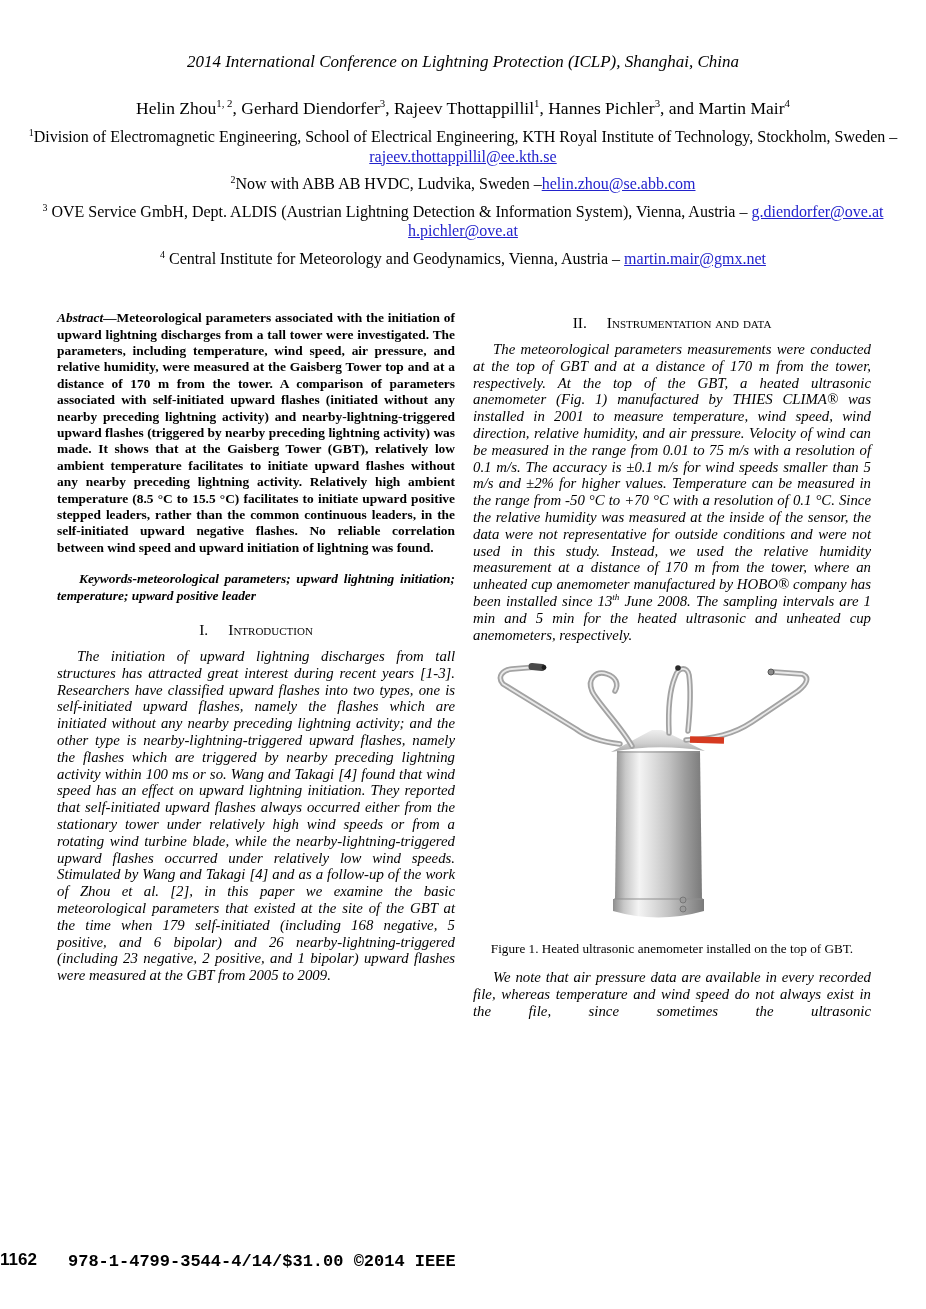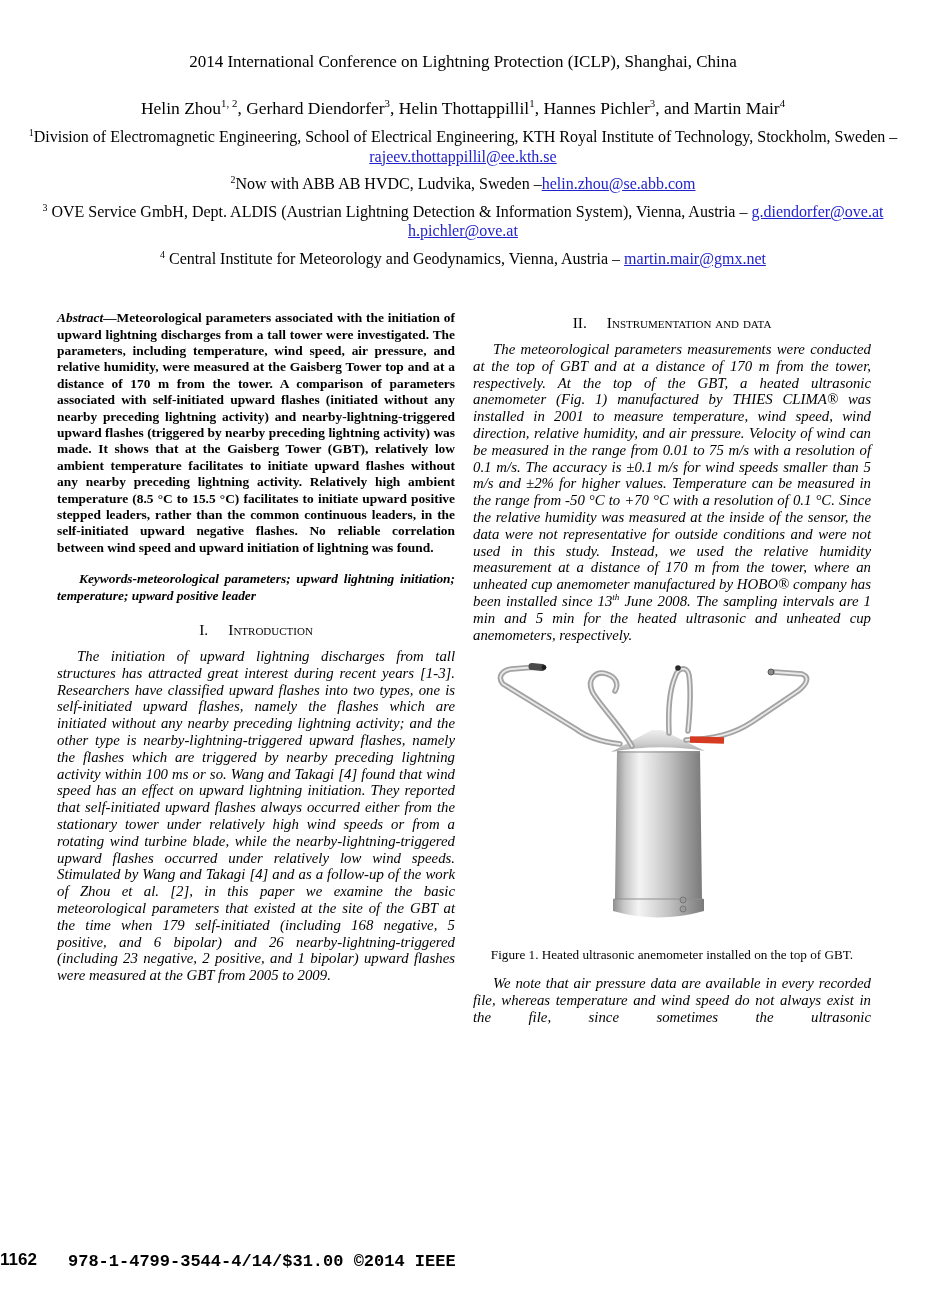--- a/index.html
+++ b/index.html
@@ -8,20 +8,21 @@
     width:926px;height:1309px;
     margin:0 auto;
     background:#ffffff;
     font-family:"Liberation Serif","DejaVu Serif",serif;
     color:#000;
     overflow:hidden;
   }
   .conf-header{
     padding-top:52px;
     text-align:center;
+    font-style:italic;
     font-size:17px;
   }
   .paper-title{
     margin:26px auto 0 auto;
     max-width:740px;
     text-align:center;
     font-size:33px;
     font-weight:400;
     line-height:1.3;
   }
@@ -85,21 +86,21 @@
     font-style:italic;
   }
   .para.cont{text-align-last:justify;}
   .right-col .sec-heading{margin-top:4px;}
   .figure-wrap{
     margin:8px 0 0 3px;
     width:392px;height:278px;
     background:#fff;
   }
   .fig-caption{
-    margin-top:18px;
+    margin-top:12px;
     text-align:center;
     font-size:13.2px;
   }
   .after-fig{margin-top:12px;}
   .footer-copyright{
     position:absolute;
     left:68px;top:1252px;
     font-family:Liberation Mono, monospace;
     font-weight:bold;
     font-size:17px;
@@ -115,21 +116,21 @@
   }
 </style>
 </head>
 <body>
 
 <div class="page">
 
   <div class="conf-header">2014 International Conference on Lightning Protection (ICLP), Shanghai, China</div>
 
 
-  <div class="authors"><span>Helin Zhou</span><sup>1, 2</sup><span>,  Gerhard Diendorfer</span><sup>3</sup><span>,  Helin Thottappillil</span><sup>1</sup><span>, Hannes Pichler</span><sup>3</sup><span>,  and Martin Mair</span><sup>4</sup></div>
+  <div class="authors"><span>Helin Zhou</span><sup>1, 2</sup><span>,  Gerhard Diendorfer</span><sup>3</sup><span>,  Rajeev Thottappillil</span><sup>1</sup><span>, Hannes Pichler</span><sup>3</sup><span>,  and Martin Mair</span><sup>4</sup></div>
 
   <div class="affiliations">
     <p class="aff-line"><sup>1</sup><span>Division of Electromagnetic Engineering, School of Electrical Engineering, KTH Royal Institute of Technology, Stockholm, Sweden –</span><span class="email-link">rajeev.thottappillil@ee.kth.se</span></p>
     <p class="aff-line"><sup>2</sup><span>Now with ABB AB HVDC, Ludvika, Sweden –</span><span class="email-link">helin.zhou@se.abb.com</span></p>
     <p class="aff-line"><sup>3</sup><span> OVE Service GmbH, Dept. ALDIS (Austrian Lightning Detection &amp; Information System), Vienna, Austria – </span><span class="email-link">g.diendorfer@ove.at</span><span>  </span><span class="email-link">h.pichler@ove.at</span></p>
     <p class="aff-line"><sup>4</sup><span> Central Institute for Meteorology and Geodynamics, Vienna, Austria – </span><span class="email-link">martin.mair@gmx.net</span></p>
   </div>
 
   <div class="columns">
 

